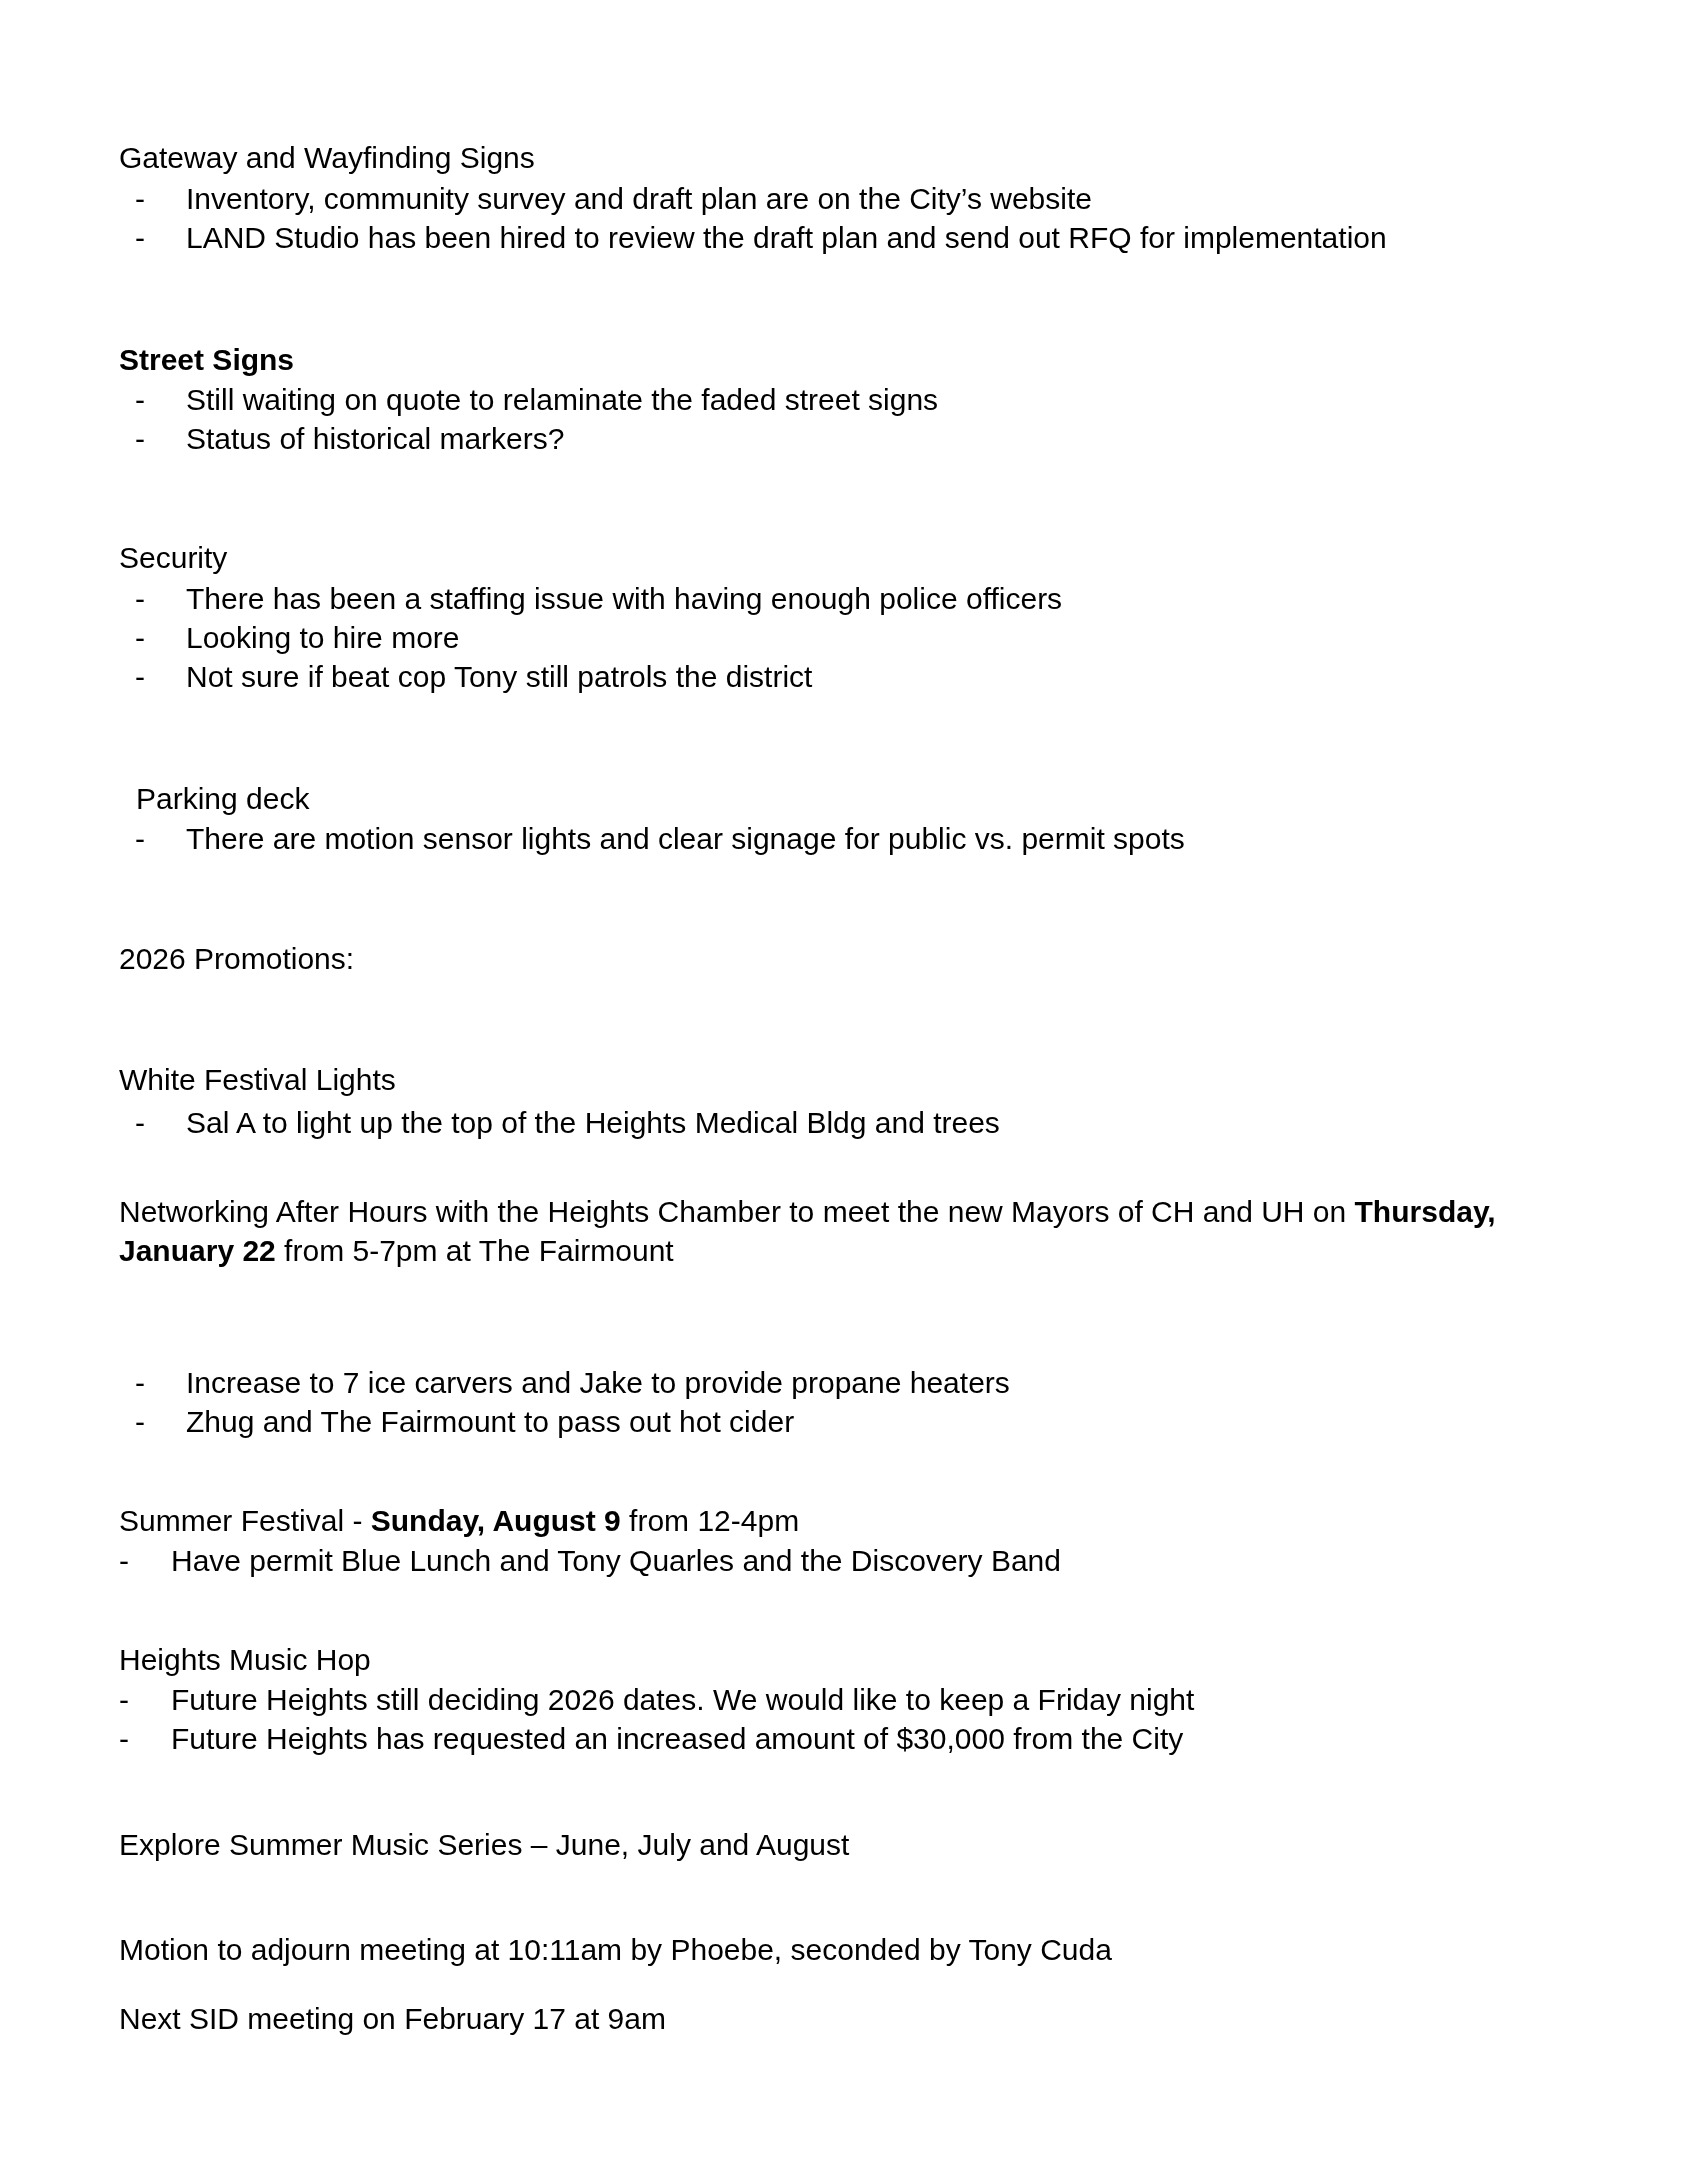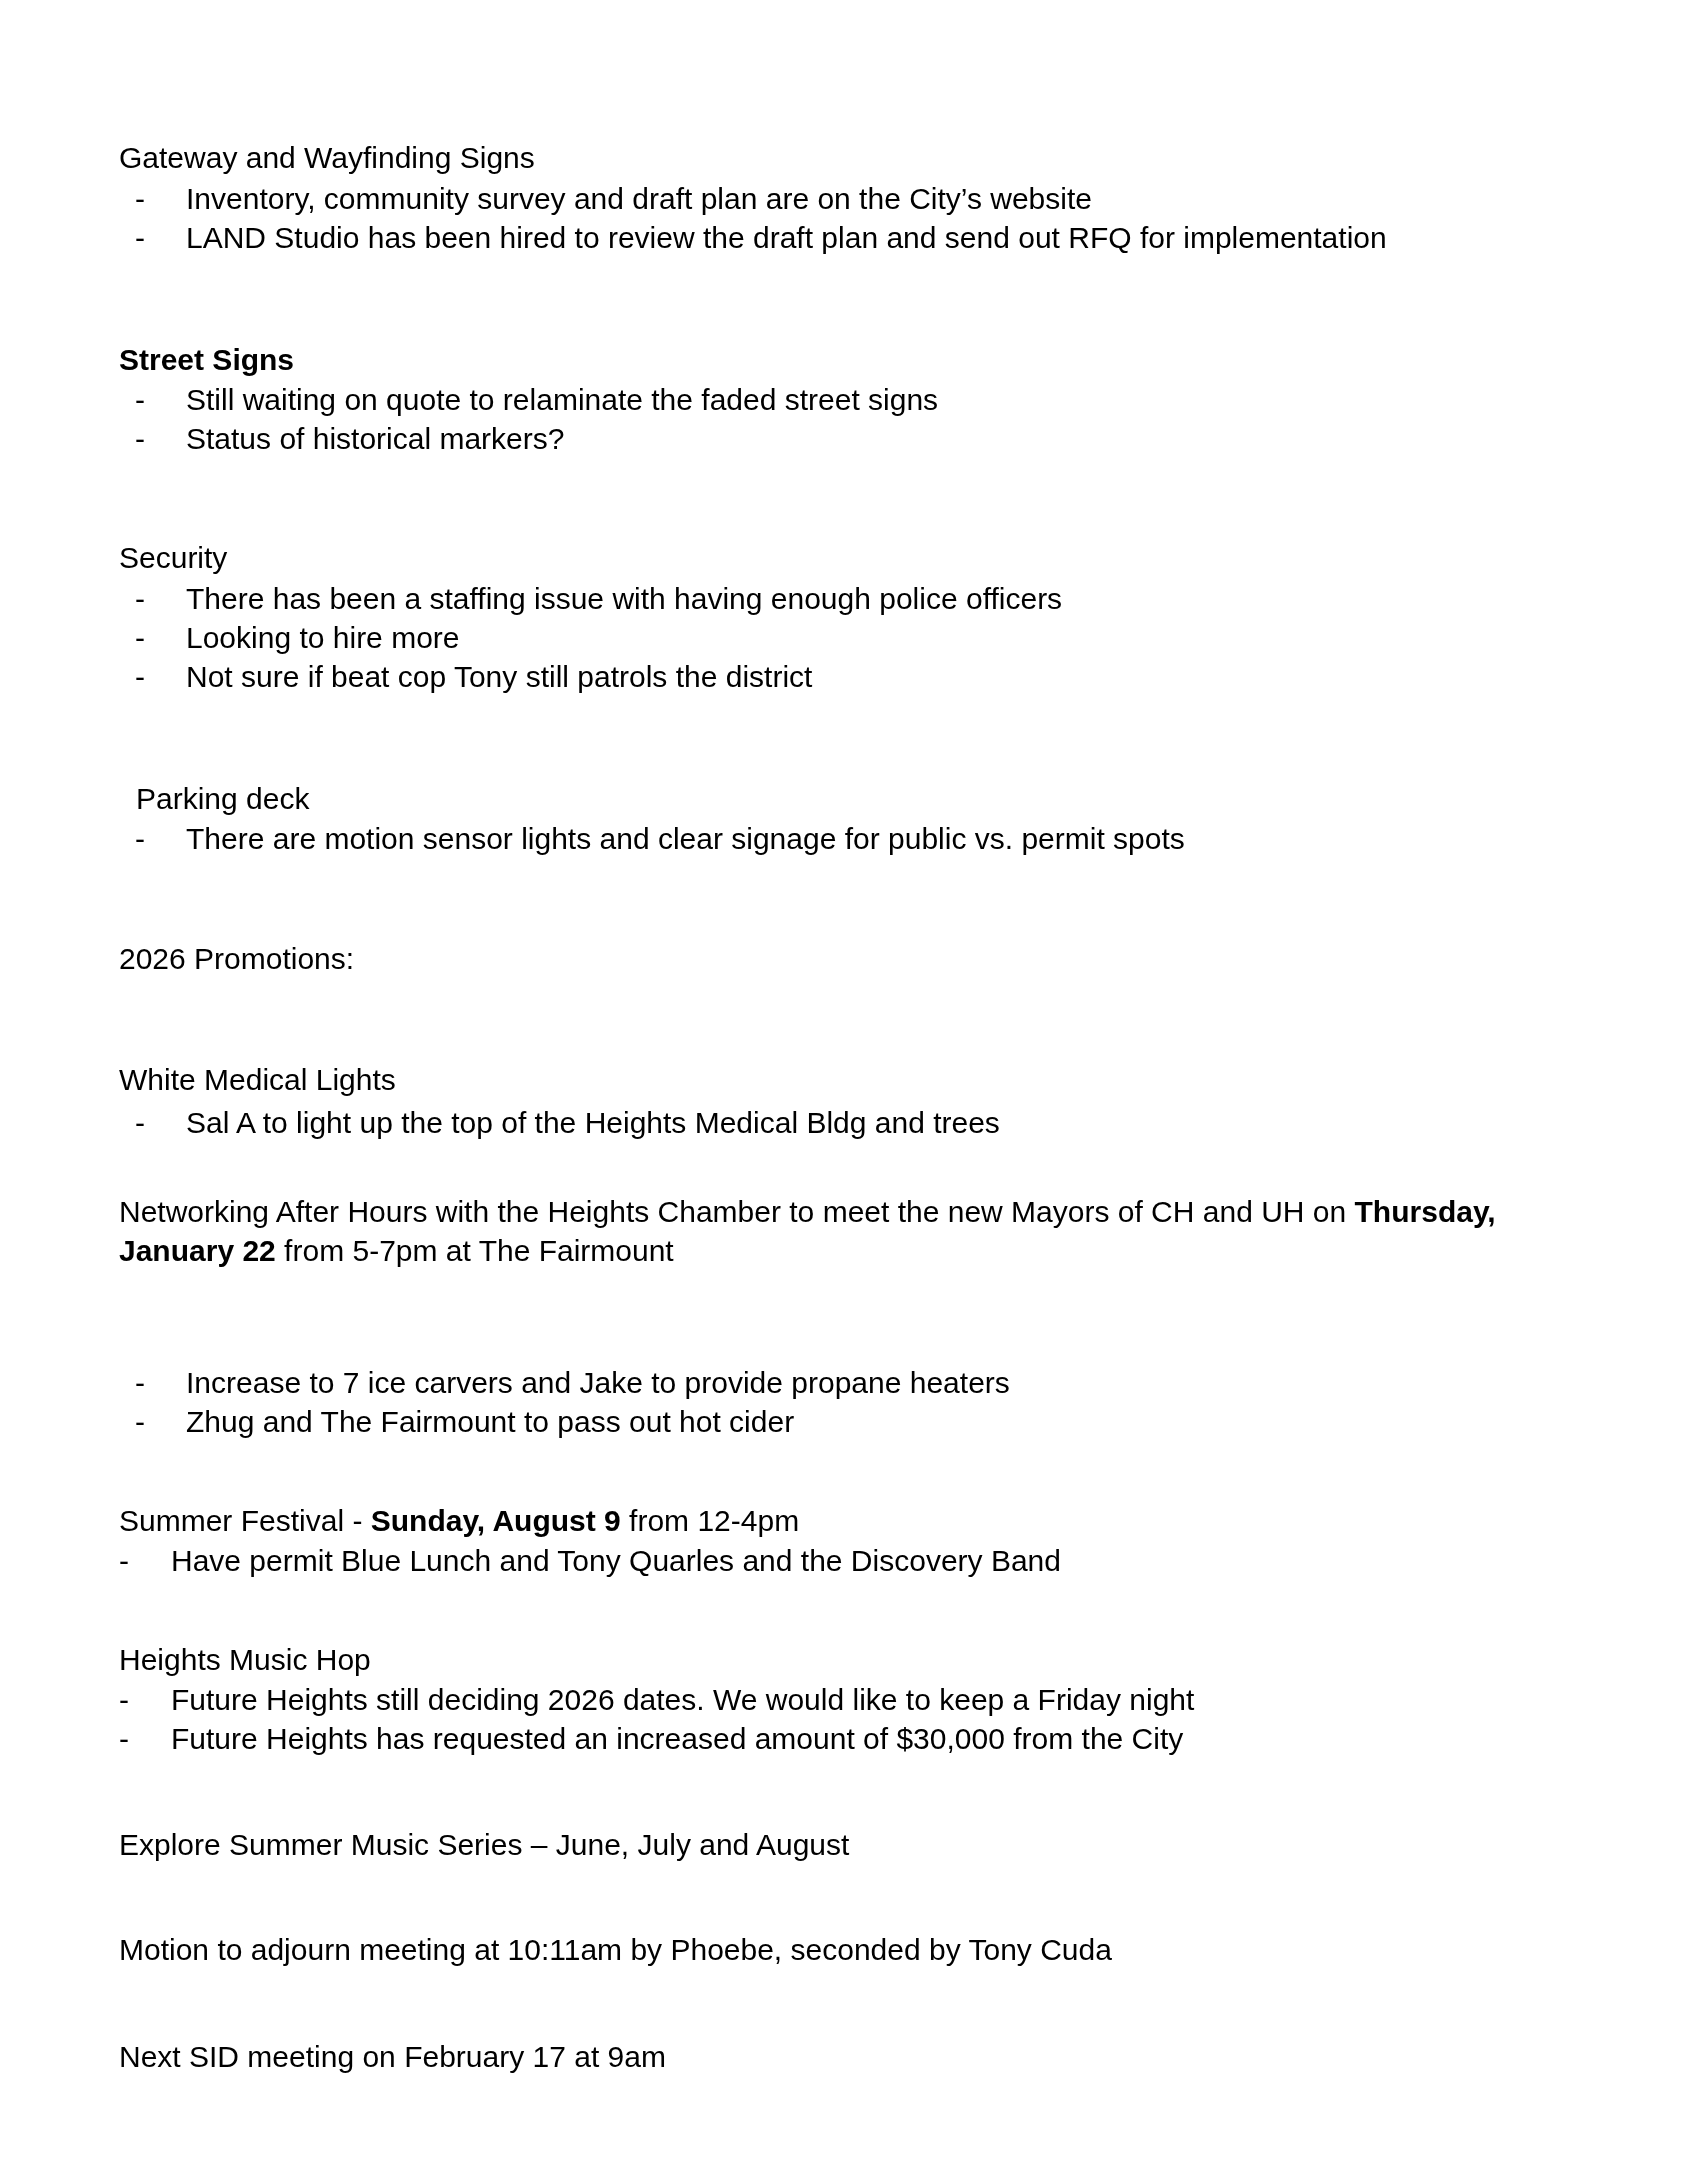--- a/index.html
+++ b/index.html
@@ -82,21 +82,21 @@
   <div class="line" style="top:779px; left:136px;">Parking deck</div>
   <div class="bullets" style="top:819px;">
     <div class="bullet-row">
       <span class="dash">-</span>
       <span class="btext">There are motion sensor lights and clear signage for public vs. permit spots</span>
     </div>
   </div>
 
   <div class="line" style="top:939px;">2026 Promotions:</div>
 
-  <div class="line" style="top:1060px;">White Medical Lights</div>
+  <div class="line" style="top:1060px;">White Festival Lights</div>
   <div class="bullets" style="top:1103px;">
     <div class="bullet-row">
       <span class="dash">-</span>
       <span class="btext">Sal A to light up the top of the Heights Medical Bldg and trees</span>
     </div>
   </div>
 
   <div class="line" style="top:1192px;"><span>Networking After Hours with the Heights Chamber to meet the new Mayors of CH and UH on </span><span class="b">Thursday, January 22</span><span> from 5-7pm at The Fairmount</span></div>
 
   <div class="bullets" style="top:1363px;">
@@ -127,16 +127,16 @@
     <div class="bullet-row">
       <span class="dash">-</span>
       <span class="btext">Future Heights has requested an increased amount of $30,000 from the City</span>
     </div>
   </div>
 
   <div class="line" style="top:1825px;">Explore Summer Music Series – June, July and August</div>
 
   <div class="line" style="top:1930px;">Motion to adjourn meeting at 10:11am by Phoebe, seconded by Tony Cuda</div>
 
-  <div class="line" style="top:1999px;margin-top:38px;">Next SID meeting on February 17 at 9am</div>
+  <div class="line" style="top:1999px;">Next SID meeting on February 17 at 9am</div>
 
 </div>
 
 
 </body></html>

